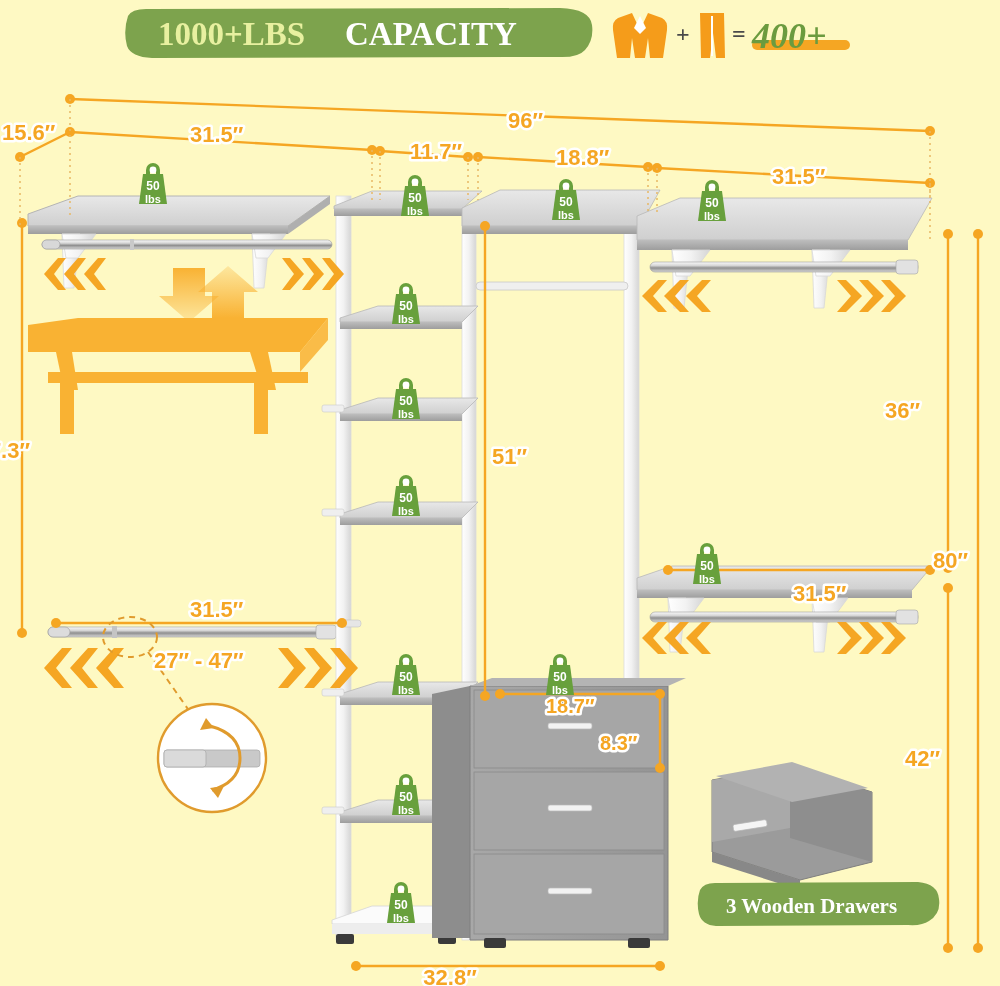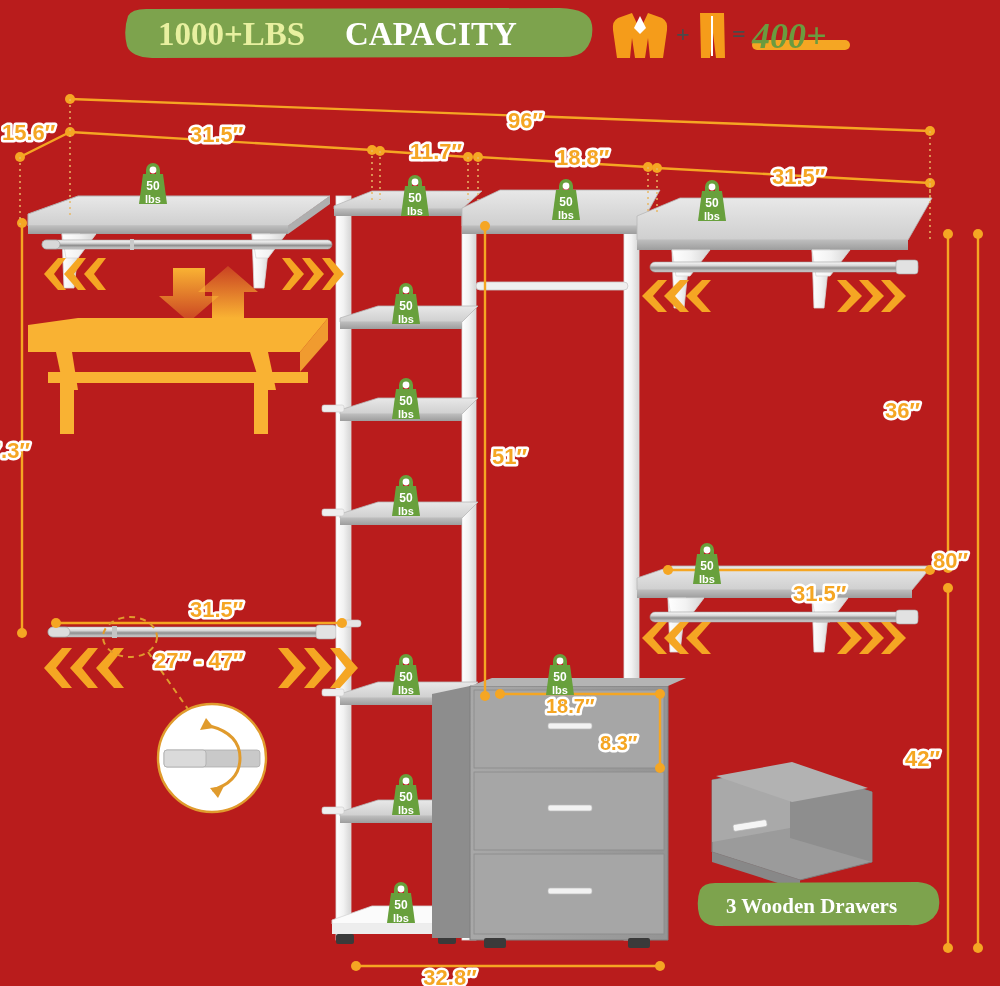--- a/index.html
+++ b/index.html
@@ -5,21 +5,21 @@
   * { box-sizing: border-box; }
   html, body {
     margin: 0; padding: 0;
     background: #ffffff;
     font-family: "Liberation Sans", sans-serif;
   }
   #page {
     position: relative;
     width: 1000px;
     height: 986px;
-    background: #b91c1c;
+    background: #fef9c3;
     overflow: hidden;
   }
   svg.layer {
     position: absolute;
     left: 0; top: 0;
     width: 1000px; height: 986px;
     overflow: visible;
   }
   .dim-text {
     font-family: "Liberation Sans", sans-serif;

